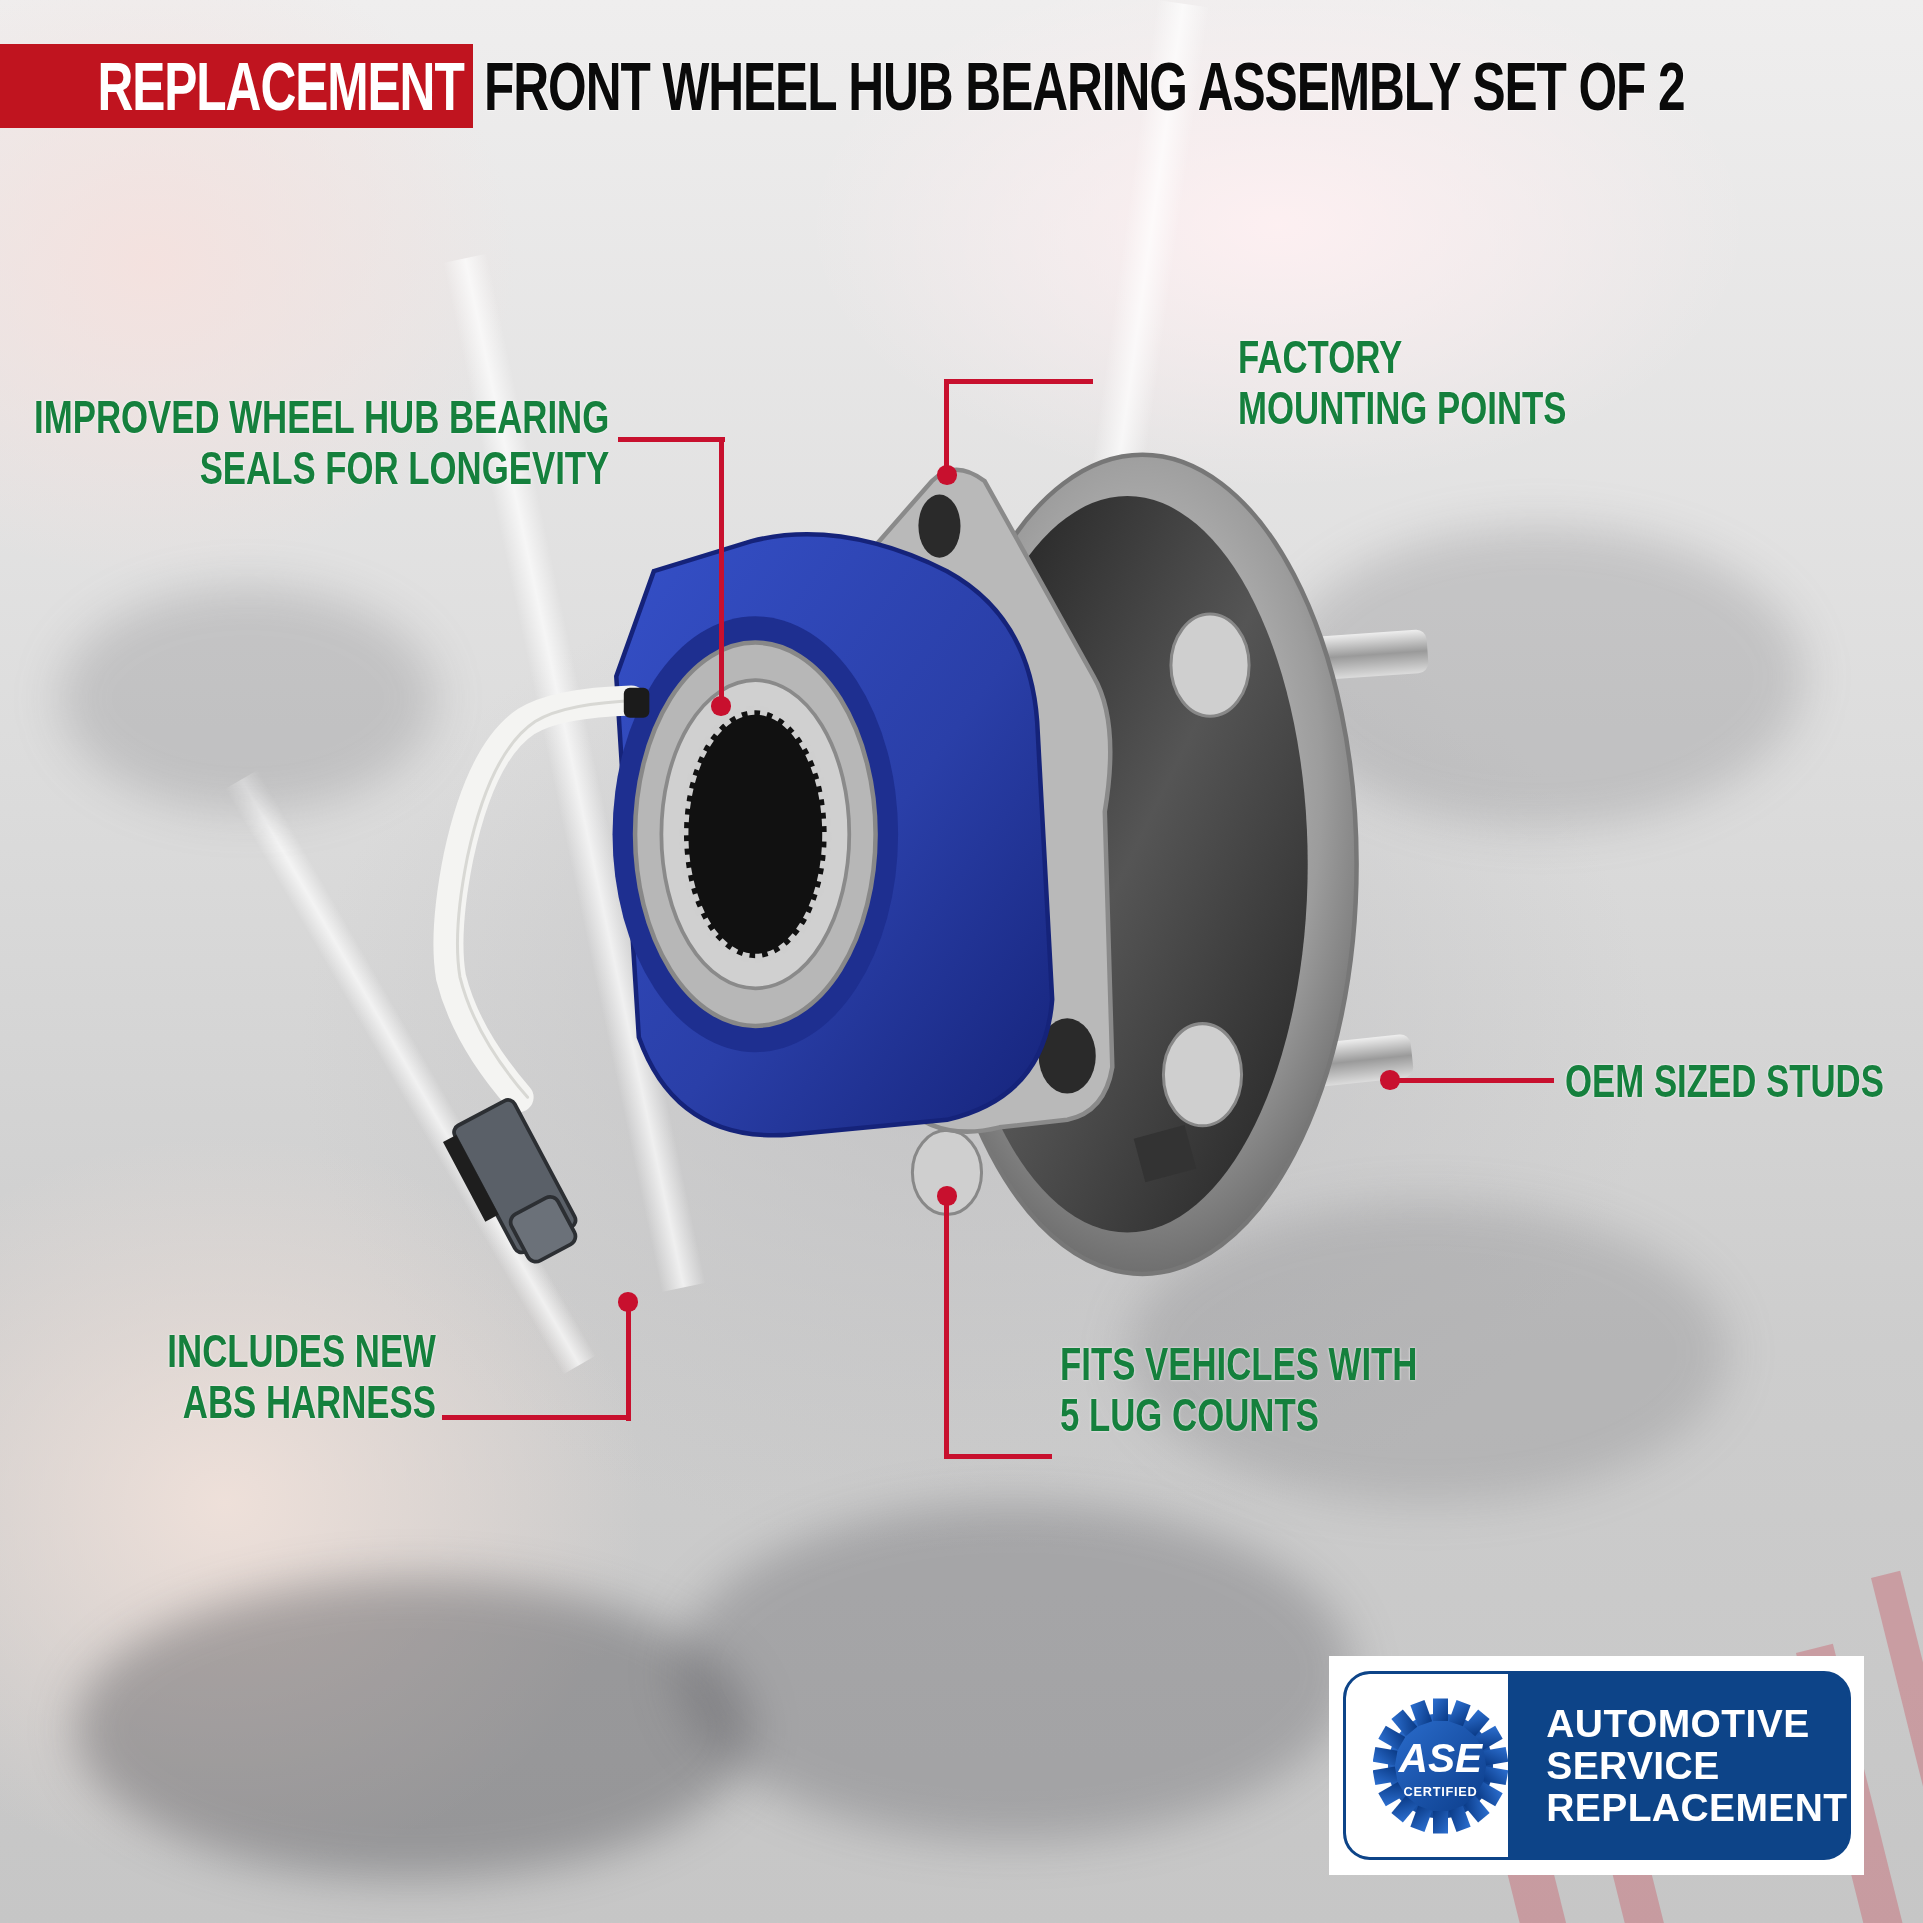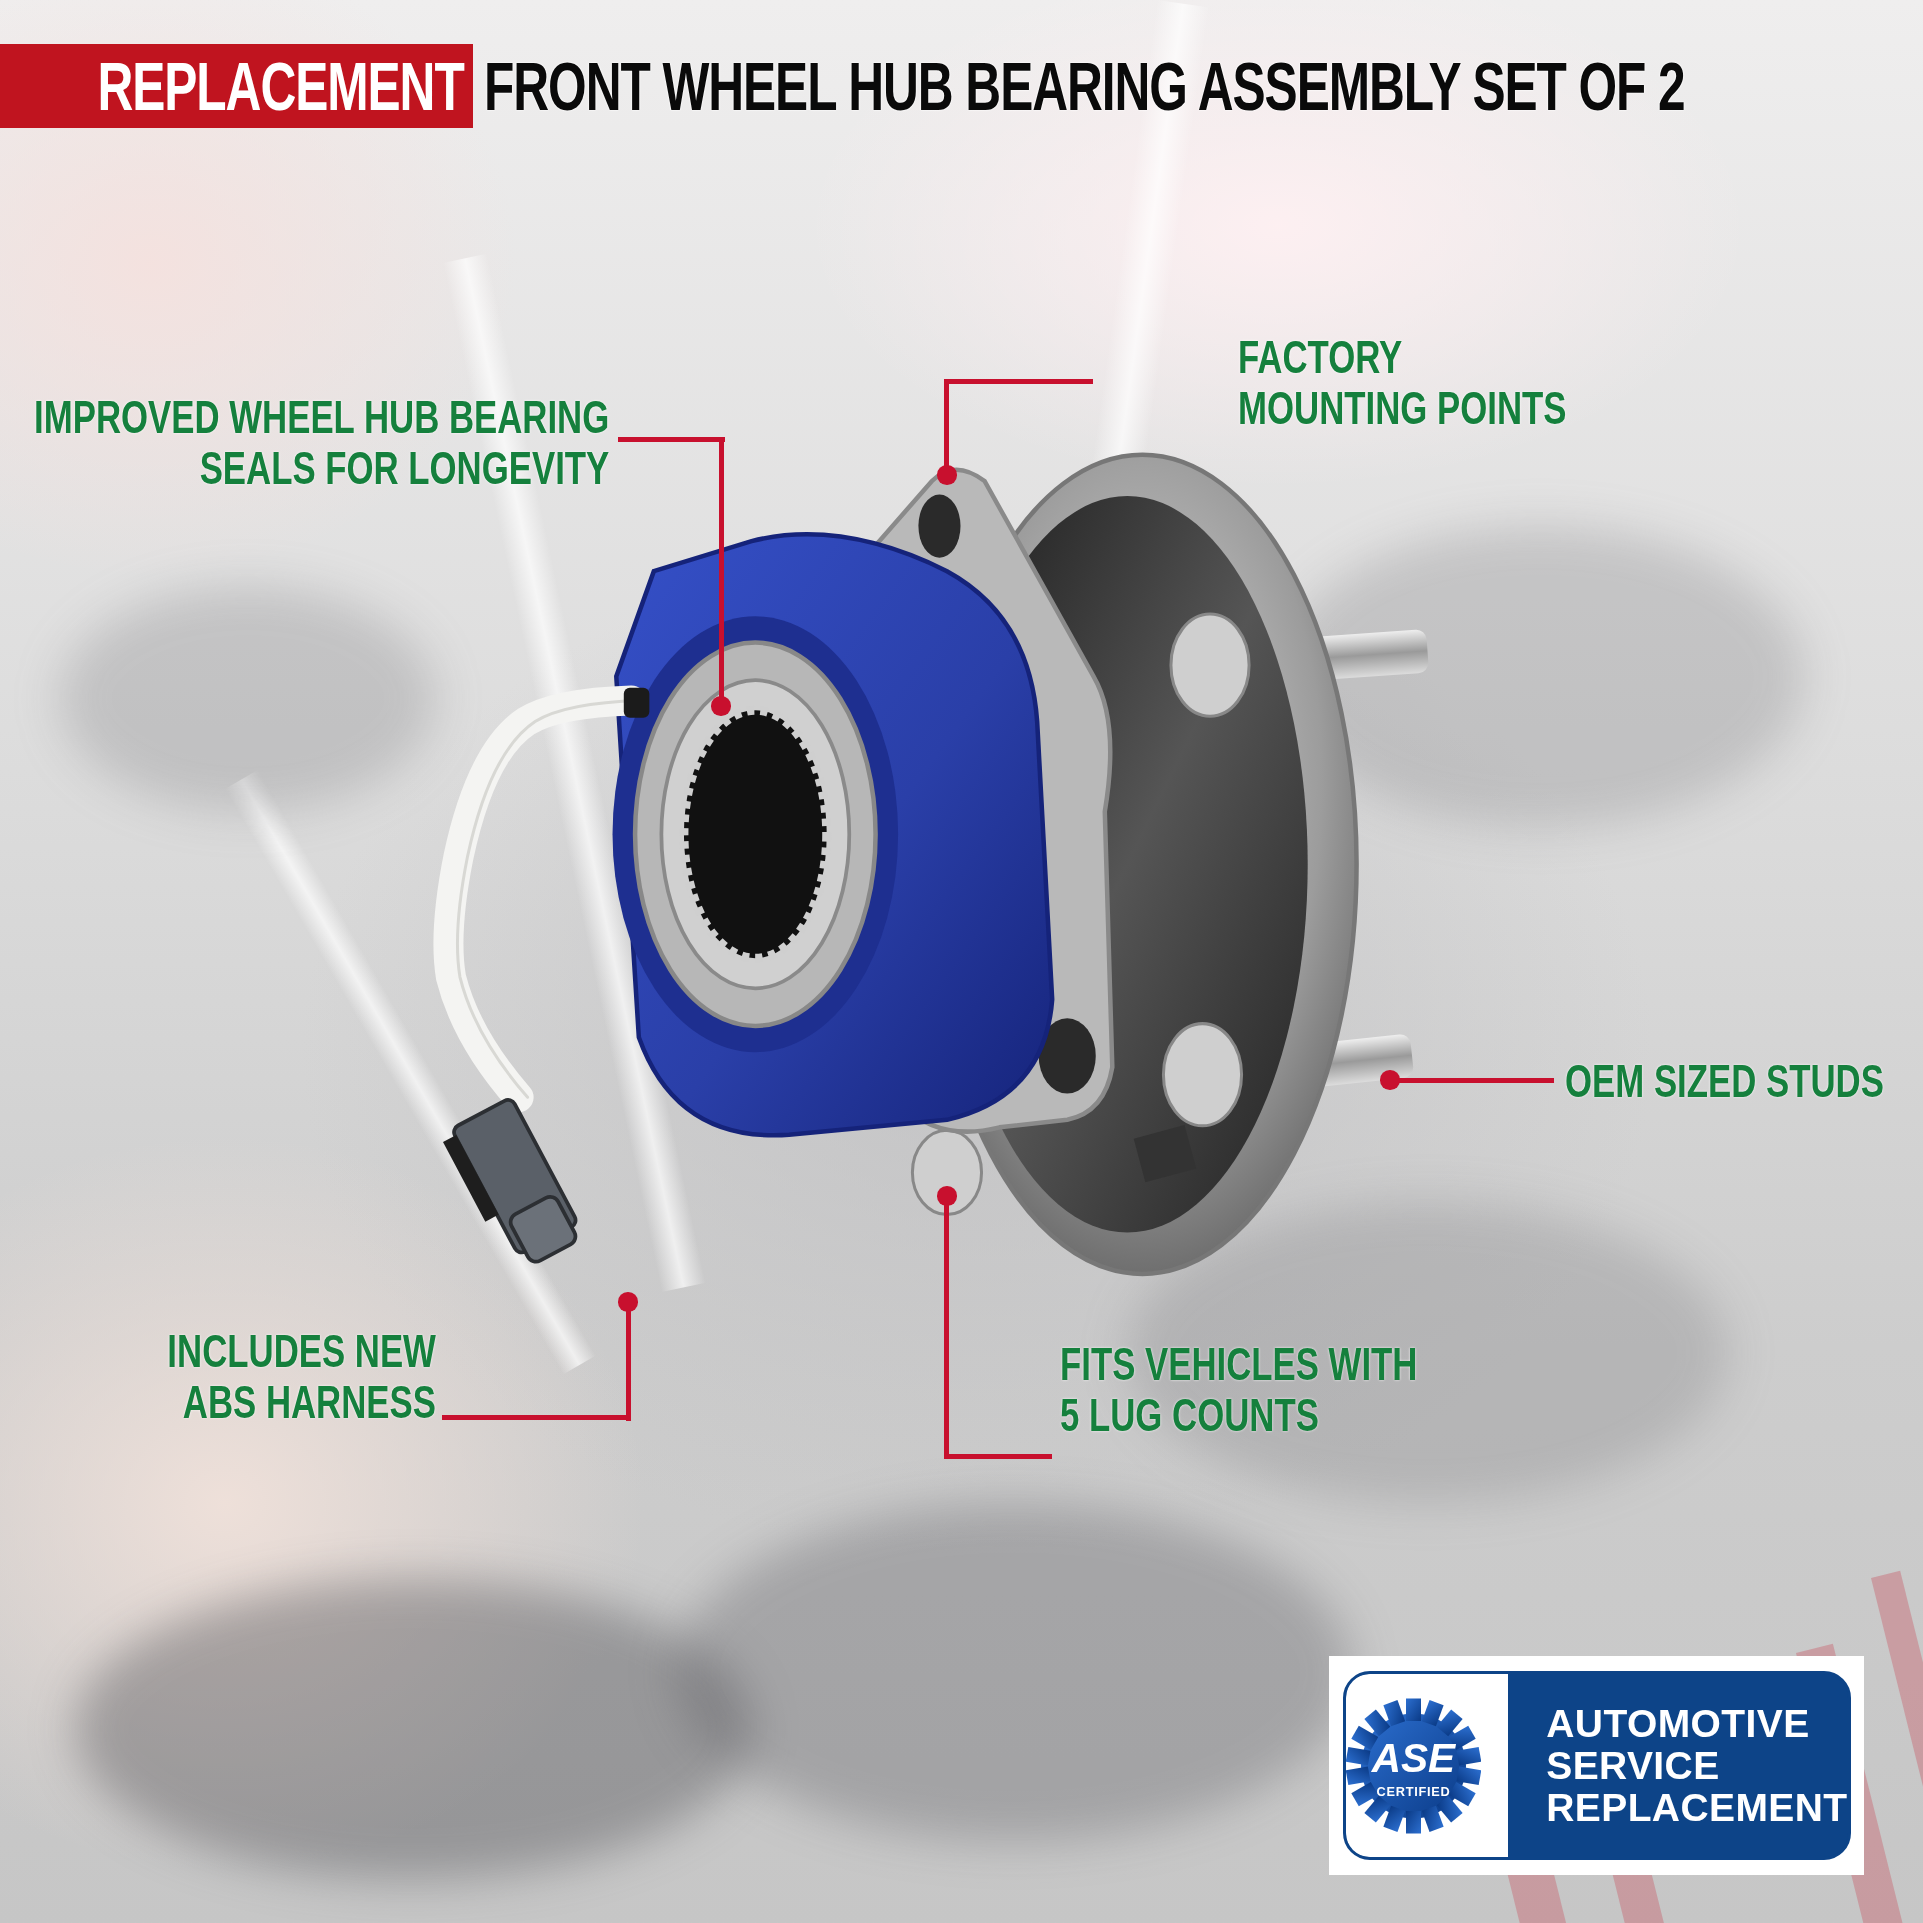--- a/index.html
+++ b/index.html
@@ -56,21 +56,21 @@
 
   
   .ase-card {
     position: absolute; left: 1329px; top: 1656px; width: 535px; height: 219px; background: #ffffff;
     box-sizing: border-box; padding: 15px 13.5px;
   }
   .ase-panel {
     width: 100%; height: 100%; border: 3.8px solid #0d4488; border-radius: 27px; box-sizing: border-box;
     display: flex; overflow: hidden; background: #0d4488;
   }
-  .ase-logo-box { width: 164px; background: #ffffff; display: flex; align-items: center; justify-content: flex-start; border-radius: 22.5px 0 0 22.5px; }
+  .ase-logo-box { width: 164px; background: #ffffff; display: flex; align-items: center; justify-content: flex-end; border-radius: 22.5px 0 0 22.5px; }
   .ase-words { flex: 1; display: flex; flex-direction: column; justify-content: center; padding-left: 16.5px; }
   .ase-words span { color: #ffffff; font-weight: 700; font-size: 39px; line-height: 42px; letter-spacing: 0.4px; margin-left: 22px; }
 </style>
 </head>
 <body>
 
 <div class="bg">
   <div class="layer base"></div>
   <div class="strut" style="left:1157px;top:0;width:53px;height:601px;transform:rotate(8deg);"></div>
   <div class="strut" style="left:443px;top:263px;width:45px;height:1052px;transform:rotate(-12deg);"></div>

